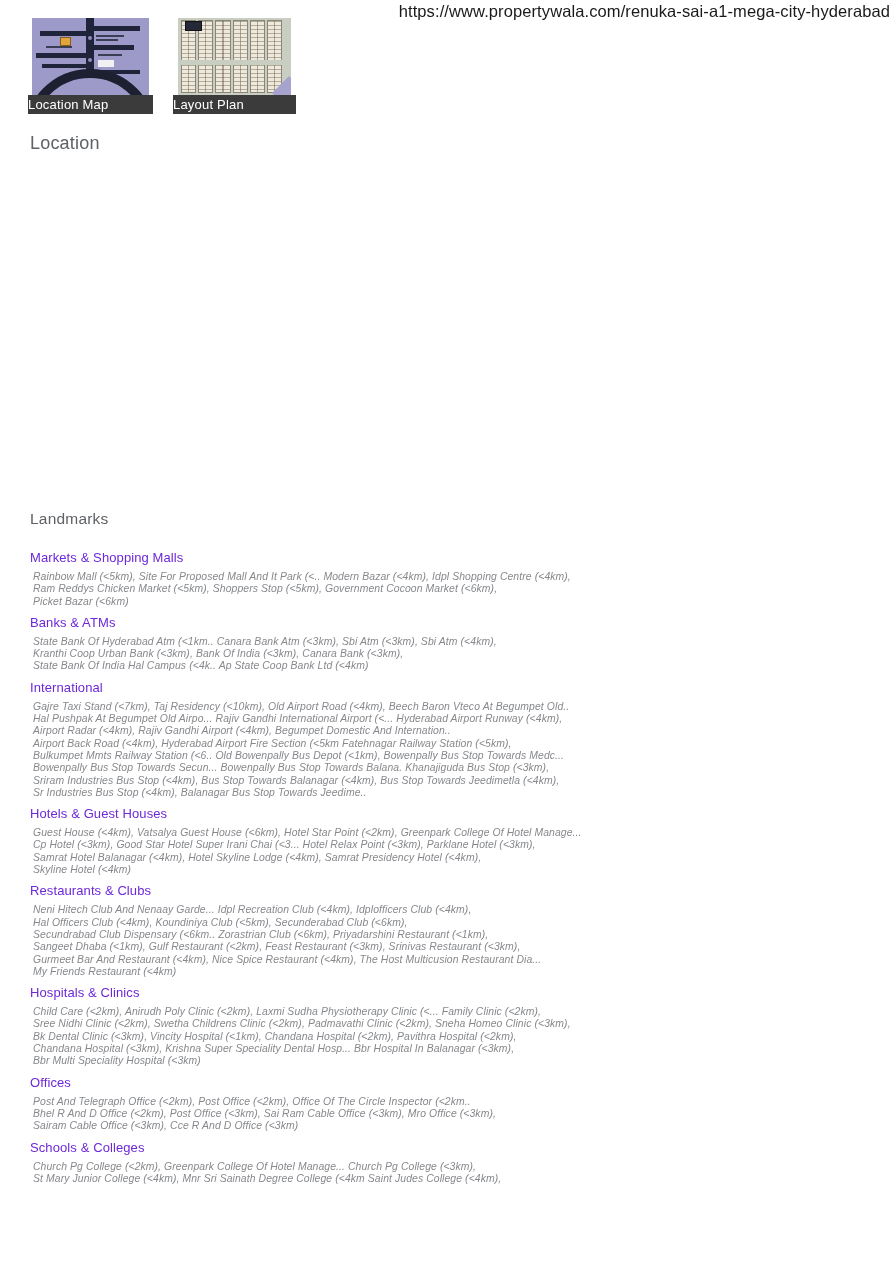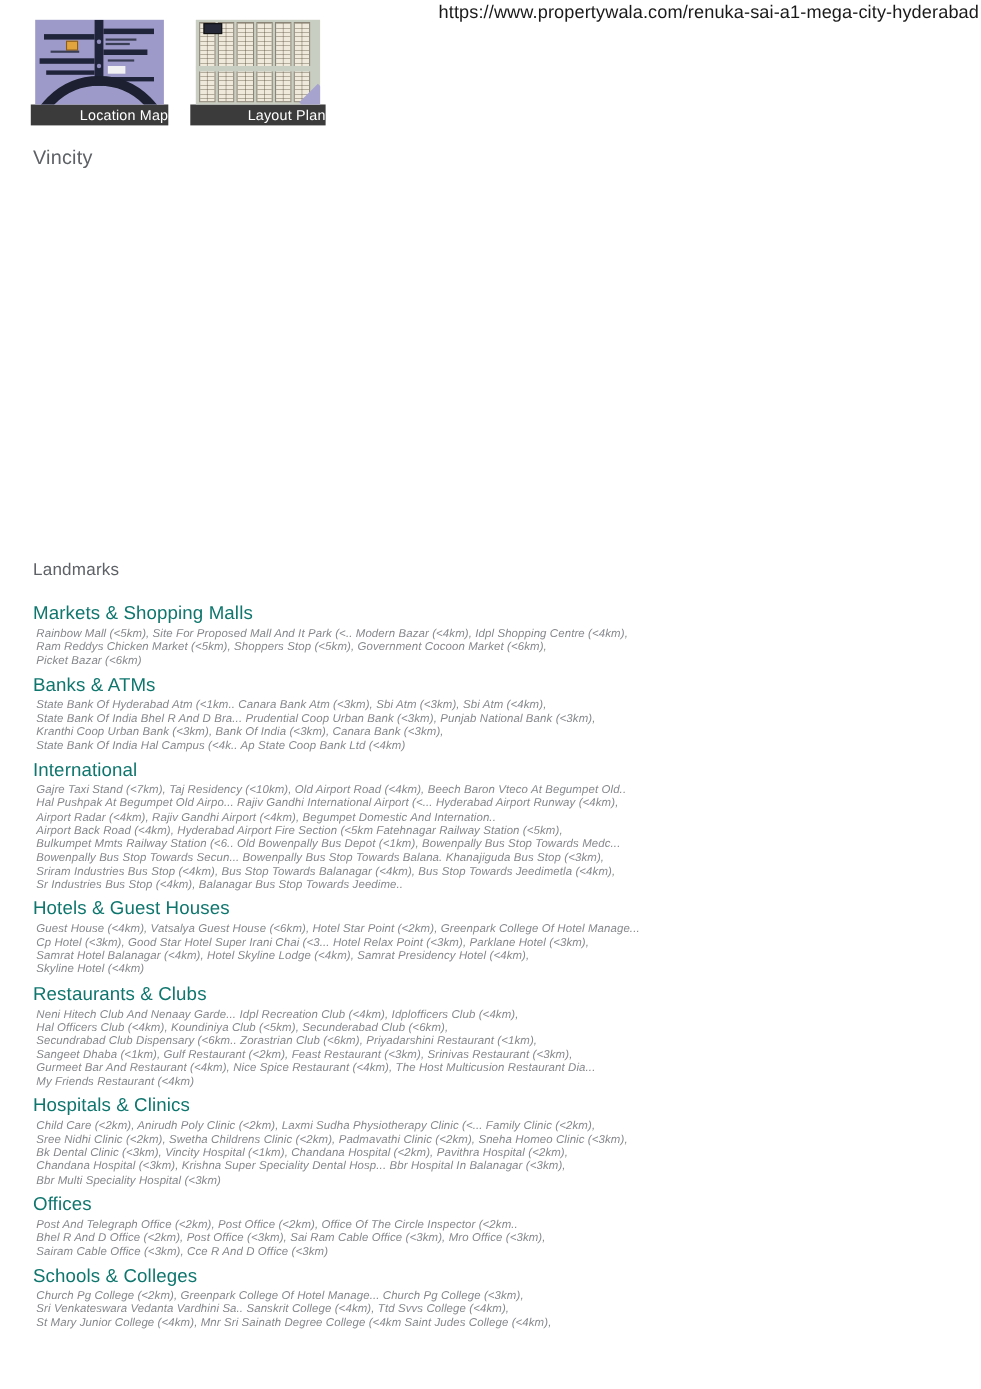--- a/index.html
+++ b/index.html
@@ -31,21 +31,21 @@
   }
   .thumb-1 { left: 28px; width: 125px; }
   .thumb-2 { left: 173px; width: 123px; }
   .thumb-imgwrap { height: 77px; display: flex; justify-content: center; }
   .thumb-label {
     height: 19px;
     background: #3b3b3b;
     color: #ffffff;
     font-size: 13px;
     line-height: 19px;
-    text-align: right;
+    text-align: left;
     letter-spacing: 0.2px;
   }
 
   
   .map-art {
     position: relative;
     width: 117px;
     height: 77px;
     background: #9d99c9;
     overflow: hidden;
@@ -113,21 +113,21 @@
 
   
   .landmarks {
     position: absolute; left: 30px; top: 510px; width: 600px;
   }
   .landmarks-title {
     font-size: 15.5px; color: #5e6166; margin-bottom: 23px; letter-spacing: 0.2px;
   }
   .lm-section { margin-bottom: 8px; }
   .lm-head {
-    font-size: 17px; line-height: 14px; color: #0f766e;
+    font-size: 13px; line-height: 14px; color: #6d28d9;
     margin-bottom: 6px; letter-spacing: 0.1px;
   }
   .lm-line {
     font-size: 10.4px; line-height: 12.3px; color: #86888c;
     white-space: nowrap; padding-left: 3px; letter-spacing: 0.1px; font-style: italic;
   }
 </style>
 </head>
 <body>
 
@@ -171,35 +171,34 @@
           <div class="plan-strip"></div>
         </div>
         <div class="plan-road"></div>
         <div class="plan-legend"></div>
         <div class="plan-corner"></div>
       </div>
     </div>
     <div class="thumb-label">Layout Plan</div>
   </div>
 
-  <div class="location-title">Vincity</div>
+  <div class="location-title">Location</div>
 
   <div class="landmarks">
     <div class="landmarks-title">Landmarks</div>
     <div id="landmarks-sections">
         <div class="lm-section">
           <div class="lm-head">Markets &amp; Shopping Malls</div>
           <div class="lm-line">Rainbow Mall (&lt;5km),  Site For Proposed Mall And It Park (&lt;..  Modern Bazar (&lt;4km),  Idpl Shopping Centre (&lt;4km),</div>
           <div class="lm-line">Ram Reddys Chicken Market (&lt;5km),  Shoppers Stop (&lt;5km),  Government Cocoon Market (&lt;6km),</div>
           <div class="lm-line">Picket Bazar (&lt;6km)</div>
         </div>
         <div class="lm-section">
           <div class="lm-head">Banks &amp; ATMs</div>
           <div class="lm-line">State Bank Of Hyderabad Atm (&lt;1km..  Canara Bank Atm (&lt;3km),  Sbi Atm (&lt;3km),  Sbi Atm (&lt;4km),</div>
-          <div class="lm-line">State Bank Of India Bhel R And D Bra...  Prudential Coop Urban Bank (&lt;3km),  Punjab National Bank (&lt;3km),</div>
           <div class="lm-line">Kranthi Coop Urban Bank (&lt;3km),  Bank Of India (&lt;3km),  Canara Bank (&lt;3km),</div>
           <div class="lm-line">State Bank Of India Hal Campus (&lt;4k..  Ap State Coop Bank Ltd (&lt;4km)</div>
         </div>
         <div class="lm-section">
           <div class="lm-head">International</div>
           <div class="lm-line">Gajre Taxi Stand (&lt;7km),  Taj Residency (&lt;10km),  Old Airport Road (&lt;4km),  Beech Baron Vteco At Begumpet Old..</div>
           <div class="lm-line">Hal Pushpak At Begumpet Old Airpo...  Rajiv Gandhi International Airport (&lt;...  Hyderabad Airport Runway (&lt;4km),</div>
           <div class="lm-line">Airport Radar (&lt;4km),  Rajiv Gandhi Airport (&lt;4km),  Begumpet Domestic And Internation..</div>
           <div class="lm-line">Airport Back Road (&lt;4km),  Hyderabad Airport Fire Section (&lt;5km  Fatehnagar Railway Station (&lt;5km),</div>
           <div class="lm-line">Bulkumpet Mmts Railway Station (&lt;6..  Old Bowenpally Bus Depot (&lt;1km),  Bowenpally Bus Stop Towards Medc...</div>
@@ -233,19 +232,18 @@
         </div>
         <div class="lm-section">
           <div class="lm-head">Offices</div>
           <div class="lm-line">Post And Telegraph Office (&lt;2km),  Post Office (&lt;2km),  Office Of The Circle Inspector (&lt;2km..</div>
           <div class="lm-line">Bhel R And D Office (&lt;2km),  Post Office (&lt;3km),  Sai Ram Cable Office (&lt;3km),  Mro Office (&lt;3km),</div>
           <div class="lm-line">Sairam Cable Office (&lt;3km),  Cce R And D Office (&lt;3km)</div>
         </div>
         <div class="lm-section">
           <div class="lm-head">Schools &amp; Colleges</div>
           <div class="lm-line">Church Pg College (&lt;2km),  Greenpark College Of Hotel Manage...  Church Pg College (&lt;3km),</div>
-          <div class="lm-line">Sri Venkateswara Vedanta Vardhini Sa..  Sanskrit College (&lt;4km),  Ttd Svvs College (&lt;4km),</div>
           <div class="lm-line">St Mary Junior College (&lt;4km),  Mnr Sri Sainath Degree College (&lt;4km  Saint Judes College (&lt;4km),</div>
         </div>
       </div>
   </div>
 
 </div>
 
 </body></html>

